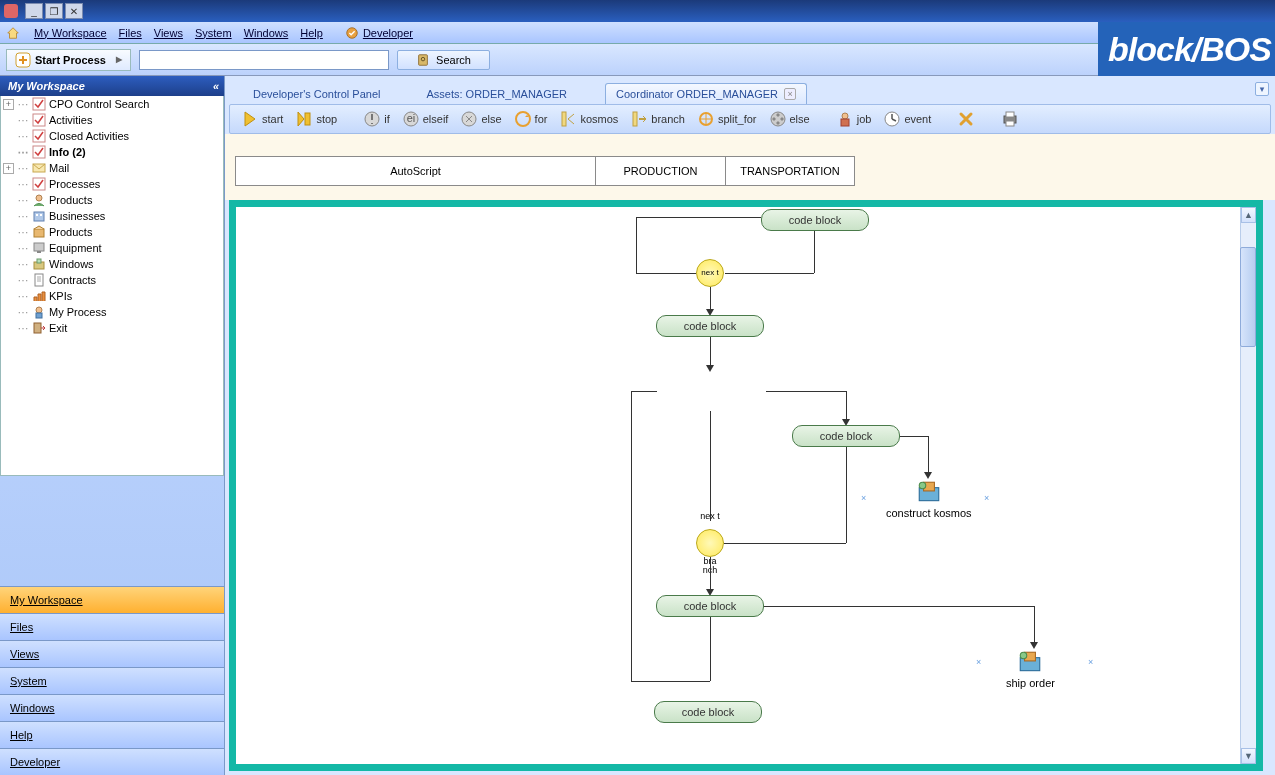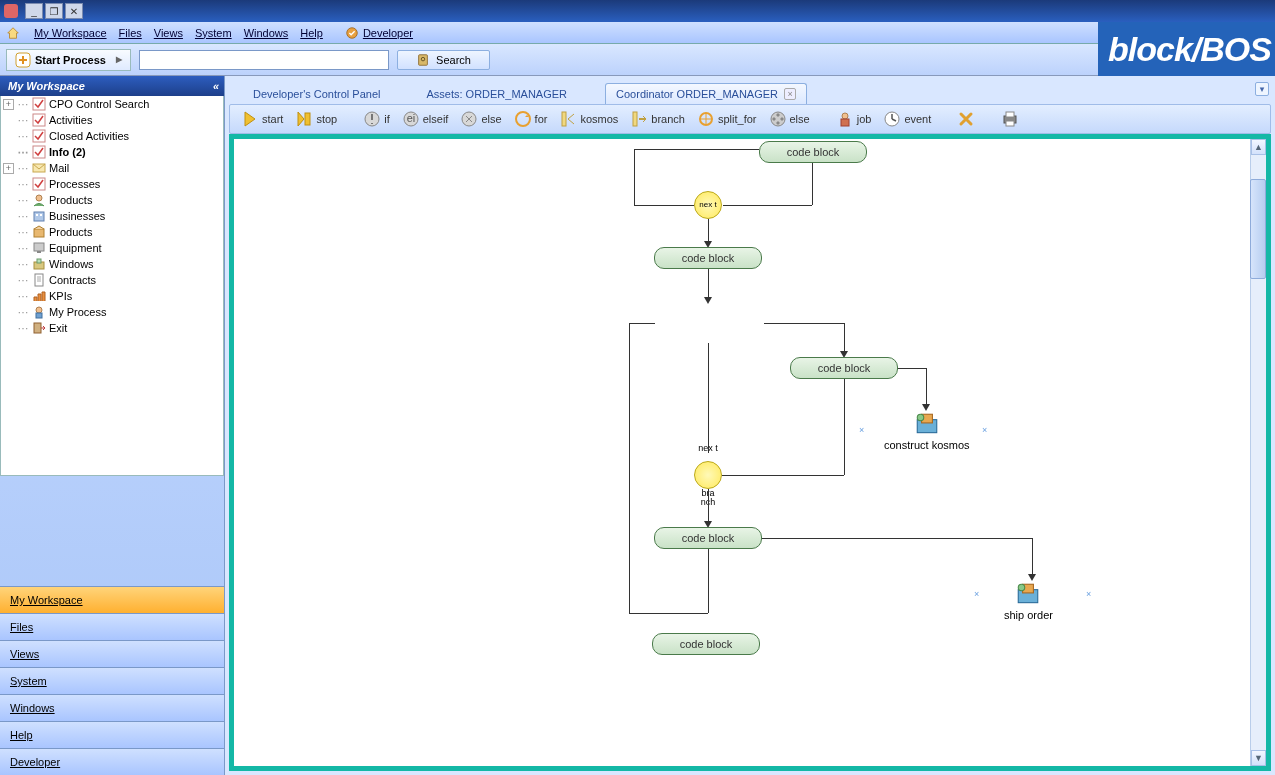--- a/index.html
+++ b/index.html
@@ -57,21 +57,21 @@
 .ft-sep { width:8px; }
 .ft-icon { width:18px; height:18px; display:inline-block; }
 
 .subtabs { display:flex; margin:14px 10px 0 10px; }
 .subtab { border:1px solid #8a8a8a; padding:8px 14px; display:flex; align-items:center; justify-content:center; border-right:none;}
 .subtab:last-child { border-right:1px solid #8a8a8a;}
 .subtab.auto { width:360px; background:#fff;}
 .subtab.other { width:130px; background:#fff;}
 .subtabs-wrap { background:#fdf8ea; padding:8px 0 14px 0;}
 
-.canvas { flex:1; margin:0 4px 4px 4px; border:5px solid #14b8a6; background:#fff; position:relative; overflow:hidden;}
+.canvas { flex:1; margin:0 12px 4px 4px; border:7px solid #14b8a6; background:#fff; position:relative; overflow:hidden;}
 .canvas-scroll { position:absolute; right:0; top:0; bottom:0; width:16px; background:#e6eefb; border-left:1px solid #b9cdea;}
 .scroll-btn { height:16px; background:linear-gradient(#f2f7ff,#d3e1fb); border:1px solid #a8c0e6; font-size:9px; text-align:center; line-height:14px; color:#567;}
 .scroll-thumb { position:absolute; right:0; width:16px; height:100px; top:40px; background:linear-gradient(90deg,#d6e4fb,#b6cdf0); border:1px solid #8eabda; border-radius:2px;}
 
 
 .node-rect { position:absolute; background:linear-gradient(#e8f4e6,#c9e2c7); border:1px solid #4a7a4a; border-radius:10px; font-size:11px; display:flex; align-items:center; justify-content:center; color:#333;}
 .node-diamond { position:absolute; width:110px; height:40px; }
 .node-diamond .dshape { width:100%; height:100%; background:linear-gradient(#fff9b8,#ffe95a); border:1px solid #bba818; transform:rotate(0deg); clip-path: polygon(50% 0, 100% 50%, 50% 100%, 0 50%); display:flex; align-items:center; justify-content:center;}
 .node-diamond .dlabel { position:absolute; top:50%; left:50%; transform:translate(-50%,-50%); font-size:10px; white-space:nowrap;}
 .node-circle { position:absolute; width:28px; height:28px; border-radius:50%; background:radial-gradient(#fff9b8,#ffe95a); border:1px solid #bba818; display:flex; align-items:center; justify-content:center; font-size:8px; text-align:center; line-height:8px;}
@@ -458,20 +458,27 @@
           <span class="ft-icon">
             <svg width="18" height="18" viewBox="0 0 18 18">
               <rect x="3" y="6" width="12" height="7" fill="#888" stroke="#555"></rect>
               <rect x="5" y="2" width="8" height="5" fill="#fff" stroke="#888"></rect>
               <rect x="5" y="11" width="8" height="5" fill="#fff" stroke="#888"></rect>
             </svg>
           </span>
         </div>
       </div>
 
+    <div class="subtabs-wrap">
+      <div class="subtabs">
+        <div class="subtab auto">AutoScript</div>
+        <div class="subtab other">PRODUCTION</div>
+        <div class="subtab other">TRANSPORTATION</div>
+      </div>
+    </div>
 
     <div class="canvas">
 
       <div class="node-rect" style="left:525px; top:2px; width:108px; height:22px;">code block</div>
       <div class="conn v" style="left:578px; top:24px; height:42px;"></div>
       <div class="conn h" style="left:400px; top:10px; width:125px;"></div>
       <div class="conn v" style="left:400px; top:10px; height:56px;"></div>
       <div class="conn h" style="left:400px; top:66px; width:60px;"></div>
       <div class="conn h" style="left:489px; top:66px; width:89px;"></div>
 

